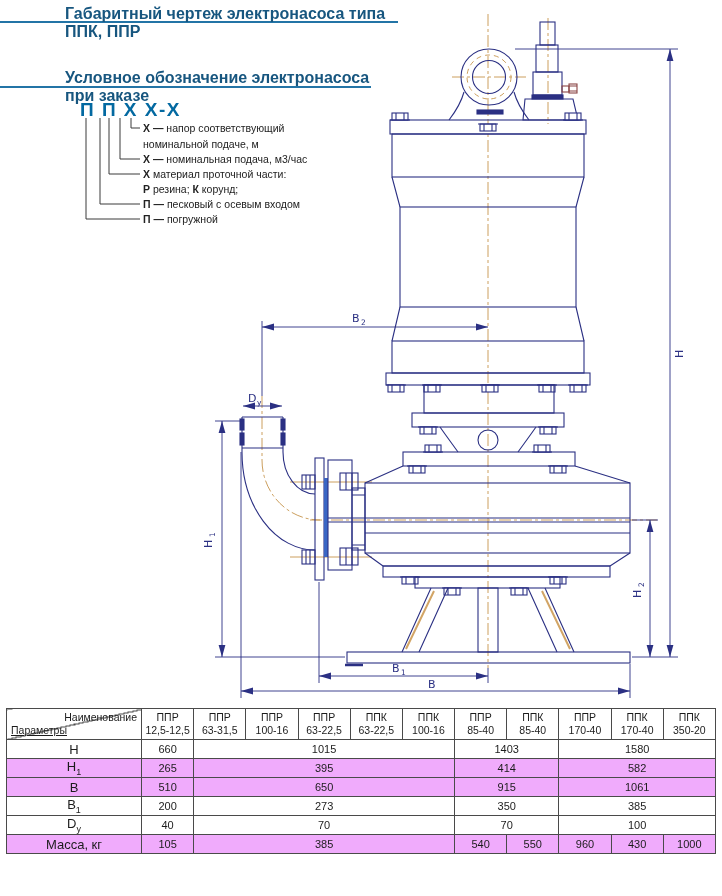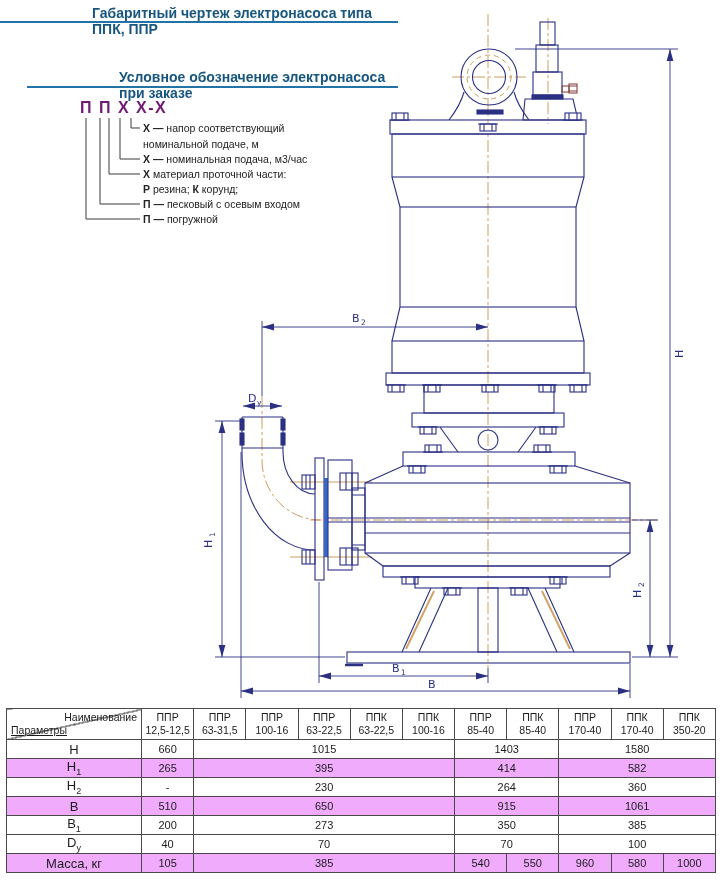--- a/index.html
+++ b/index.html
@@ -1,23 +1,23 @@
 <!DOCTYPE html>
 <html><head>
 <meta charset="utf-8">
 <style>
   html,body{margin:0;padding:0;background:#fff;}
   .page{position:relative;width:722px;height:896px;background:#fff;overflow:hidden;
         font-family:"Liberation Sans","DejaVu Sans",sans-serif;}
-  .title{position:absolute;left:0;color:#17567f;font-size:14px;font-weight:bold;
-         border-bottom:2px solid #2374a6;padding-left:92px;box-sizing:border-box;}
+  .title{position:absolute;left:0;color:#17567f;font-size:16px;font-weight:bold;
+         border-bottom:2px solid #2374a6;padding-left:65px;box-sizing:border-box;}
   .title1{top:5px;width:398px;height:18px;}
-  .title2{top:69px;width:371px;height:19px;margin-left:27px;}
-  .desig-code{position:absolute;left:80px;top:99px;font-size:16px;font-weight:bold;
-              letter-spacing:1.5px;color:#701a75;}
+  .title2{top:69px;width:371px;height:19px;}
+  .desig-code{position:absolute;left:80px;top:99px;font-size:19px;font-weight:bold;
+              letter-spacing:1.5px;color:#0369a1;}
   .legend{position:absolute;left:143px;top:0;width:300px;height:230px;}
   .leg-line{position:absolute;left:0;font-size:10.5px;color:#222;white-space:nowrap;}
   .leg-line .bold{font-weight:bold;}
   svg.drawing{position:absolute;left:0;top:0;}
   table.spec{position:absolute;left:6px;top:708px;width:710px;border-collapse:collapse;
              table-layout:fixed;font-size:11px;color:#1c1c1c;background:#fff;
              border:1.6px solid #3a3a3a;}
   table.spec th,table.spec td{border:1px solid #4a4a4a;text-align:center;padding:0;}
   table.spec thead th{height:30px;font-weight:normal;line-height:13px;font-size:10.5px;}
   table.spec thead{border-bottom:1.6px solid #3a3a3a;padding-left:7px;}
@@ -285,27 +285,20 @@
           <td class="grp" colspan="2">1403</td>
           <td class="grp" colspan="3">1580</td>
         </tr>
         <tr class="shaded">
           <td class="param">H<sub>1</sub></td>
           <td>265</td>
           <td class="grp" colspan="5">395</td>
           <td class="grp" colspan="2">414</td>
           <td class="grp" colspan="3">582</td>
         </tr>
-        <tr>
-          <td class="param">H<sub>2</sub></td>
-          <td>-</td>
-          <td class="grp" colspan="5">230</td>
-          <td class="grp" colspan="2">264</td>
-          <td class="grp" colspan="3">360</td>
-        </tr>
         <tr class="shaded thick-top">
           <td class="param">B</td>
           <td>510</td>
           <td class="grp" colspan="5">650</td>
           <td class="grp" colspan="2">915</td>
           <td class="grp" colspan="3">1061</td>
         </tr>
         <tr>
           <td class="param">B<sub>1</sub></td>
           <td>200</td>
@@ -320,19 +313,19 @@
           <td class="grp" colspan="2">70</td>
           <td class="grp" colspan="3">100</td>
         </tr>
         <tr class="shaded thick-top">
           <td class="param">Масса, кг</td>
           <td>105</td>
           <td class="grp" colspan="5">385</td>
           <td class="grp">540</td>
           <td>550</td>
           <td class="grp">960</td>
-          <td>580</td>
+          <td>430</td>
           <td>1000</td>
         </tr>
       </tbody>
   </table>
 
 </div>
 
 </body></html>

